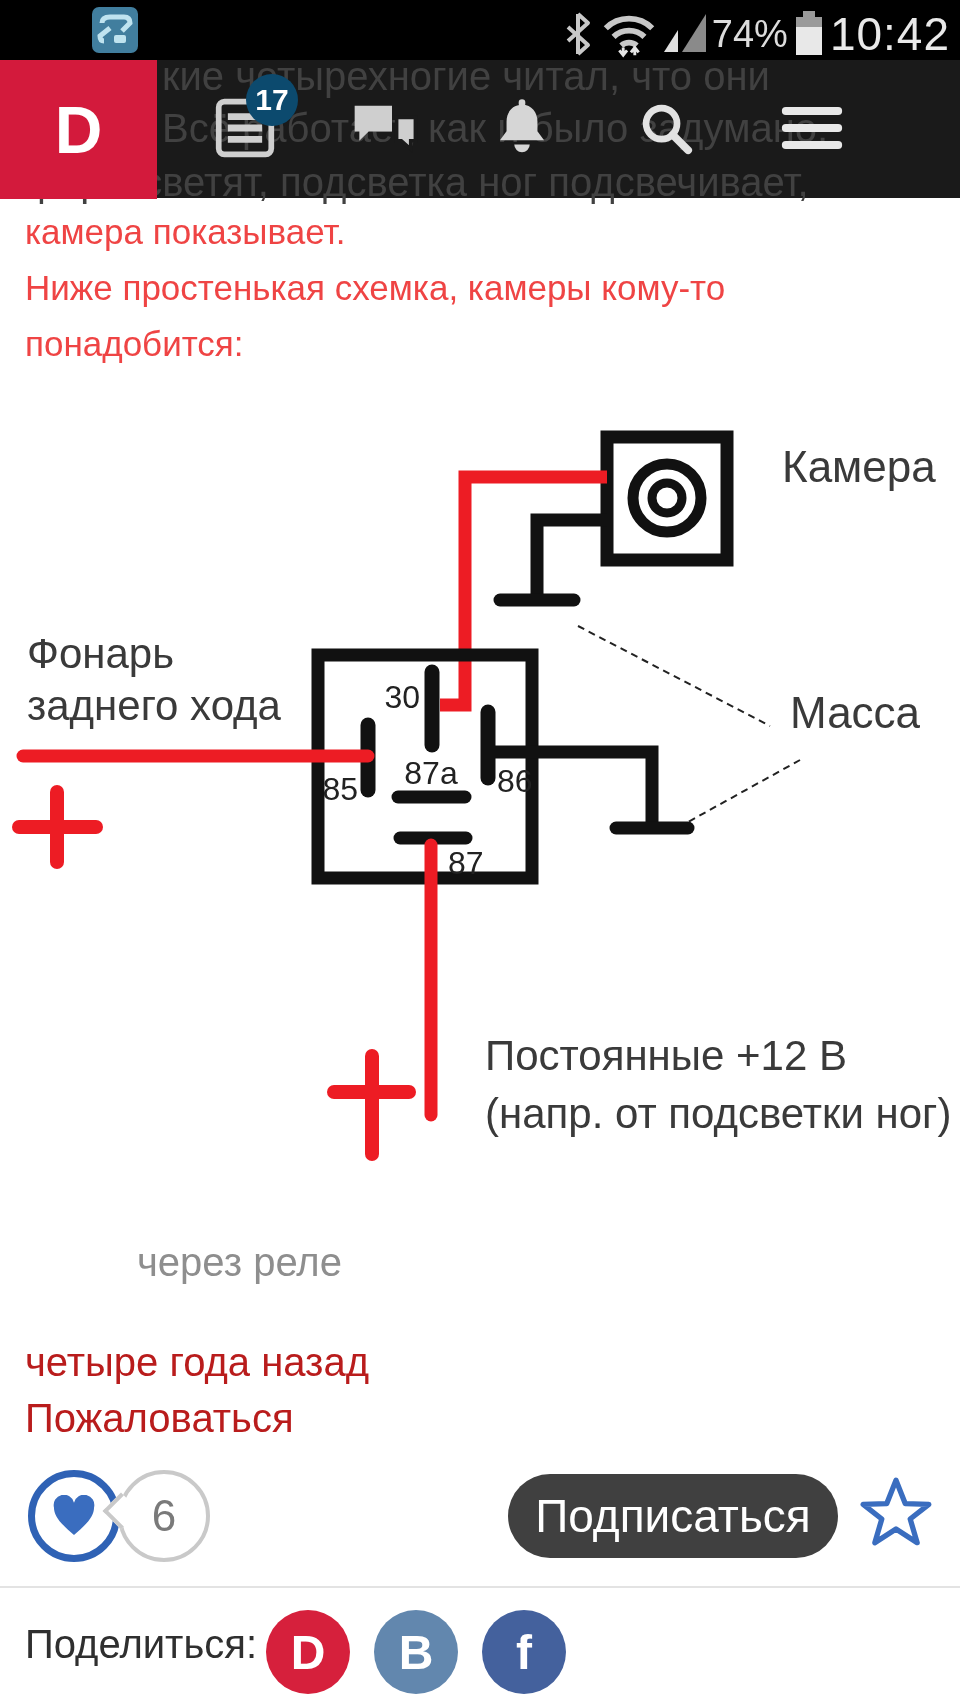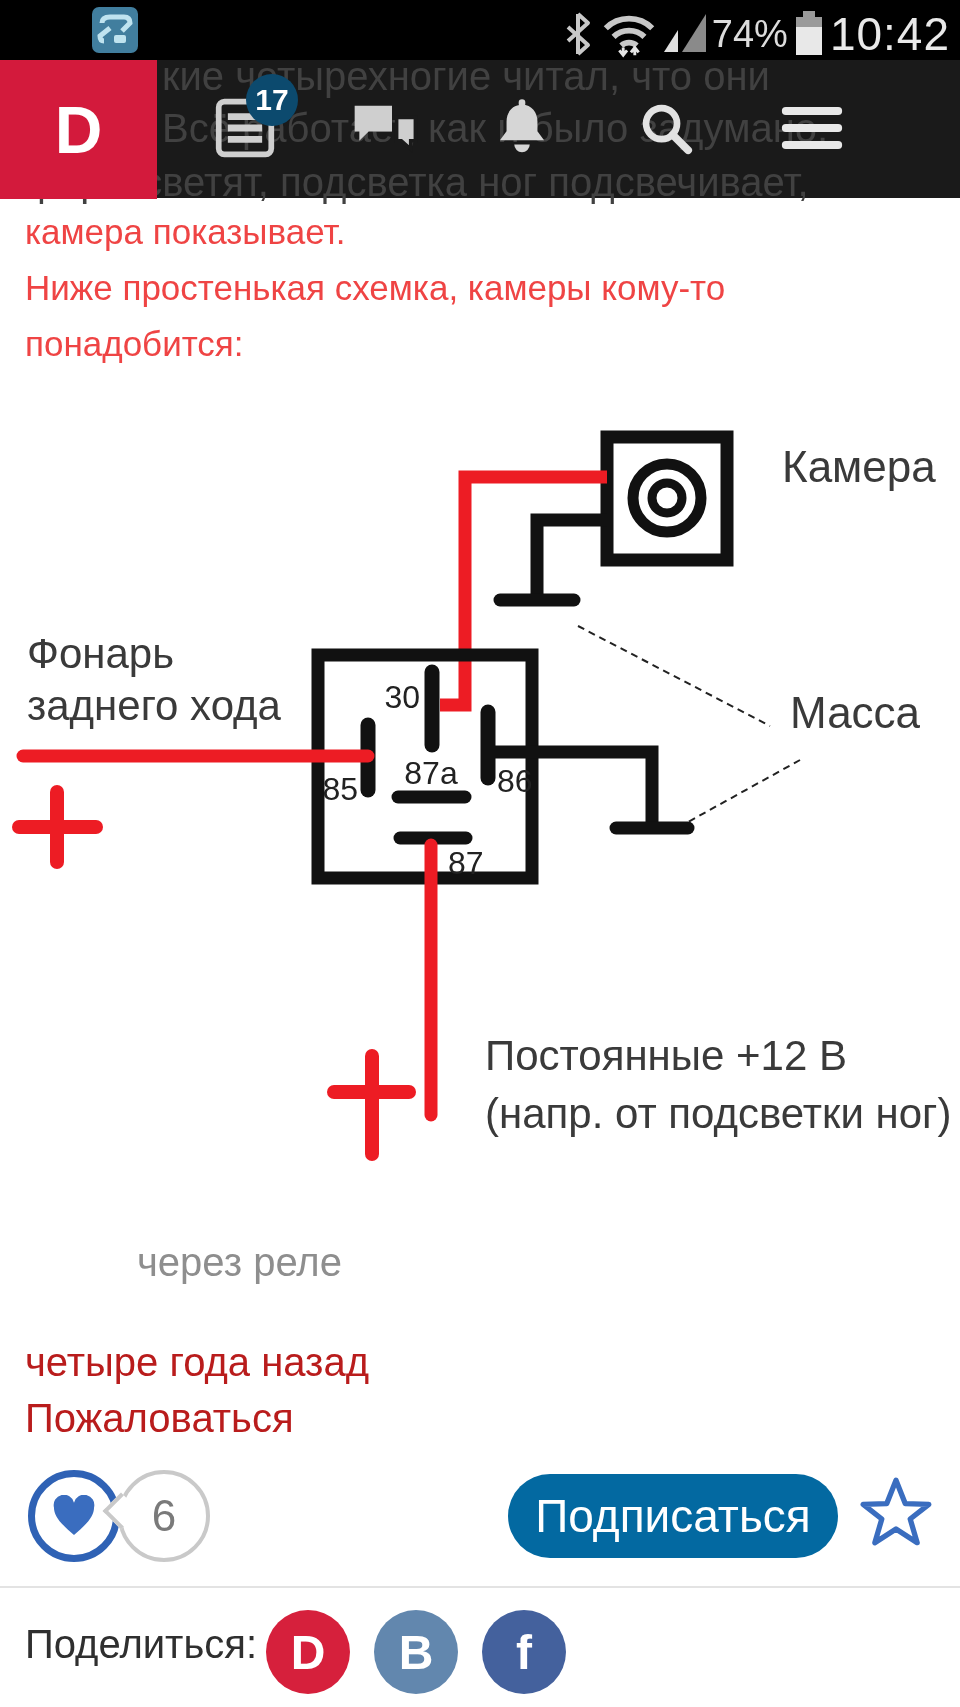--- a/index.html
+++ b/index.html
@@ -33,21 +33,21 @@
 
   
   .like-btn{left:28px;top:1470px;width:78px;height:78px;border-radius:50%;
             border:7px solid #2f62b5;background:#fff;display:flex;align-items:center;justify-content:center;z-index:2;}
   .count-bubble{left:118px;top:1470px;width:84px;height:84px;border-radius:50%;
                 border:4px solid #c9c9c9;background:#fff;display:flex;align-items:center;justify-content:center;
                 color:#7a7a7a;font-size:44px;z-index:2;}
   .bubble-notch{left:108px;top:1498px;width:22px;height:22px;background:#fff;
                 border-left:4px solid #c9c9c9;border-bottom:4px solid #c9c9c9;
                 transform:rotate(45deg);z-index:3;}
-  .subscribe-btn{left:508px;top:1474px;width:330px;height:84px;border-radius:42px;background:#0369a1;
+  .subscribe-btn{left:508px;top:1474px;width:330px;height:84px;border-radius:42px;background:#404040;
                  color:#fff;font-size:46px;display:flex;align-items:center;justify-content:center;z-index:2;}
   .divider{left:0;top:1586px;width:960px;height:2px;background:#e3e3e3;z-index:2;}
 
   
   .share-label{left:25px;top:1622px;color:#2f2f2f;font-size:40px;z-index:2;}
   .share-circle{top:1610px;width:84px;height:84px;border-radius:50%;color:#fff;font-size:48px;font-weight:bold;
                 display:flex;align-items:center;justify-content:center;z-index:2;}
   .share-d{left:266px;background:#d6203c;}
   .share-vk{left:374px;background:#6287ae;}
   .share-fb{left:482px;background:#44619d;}

